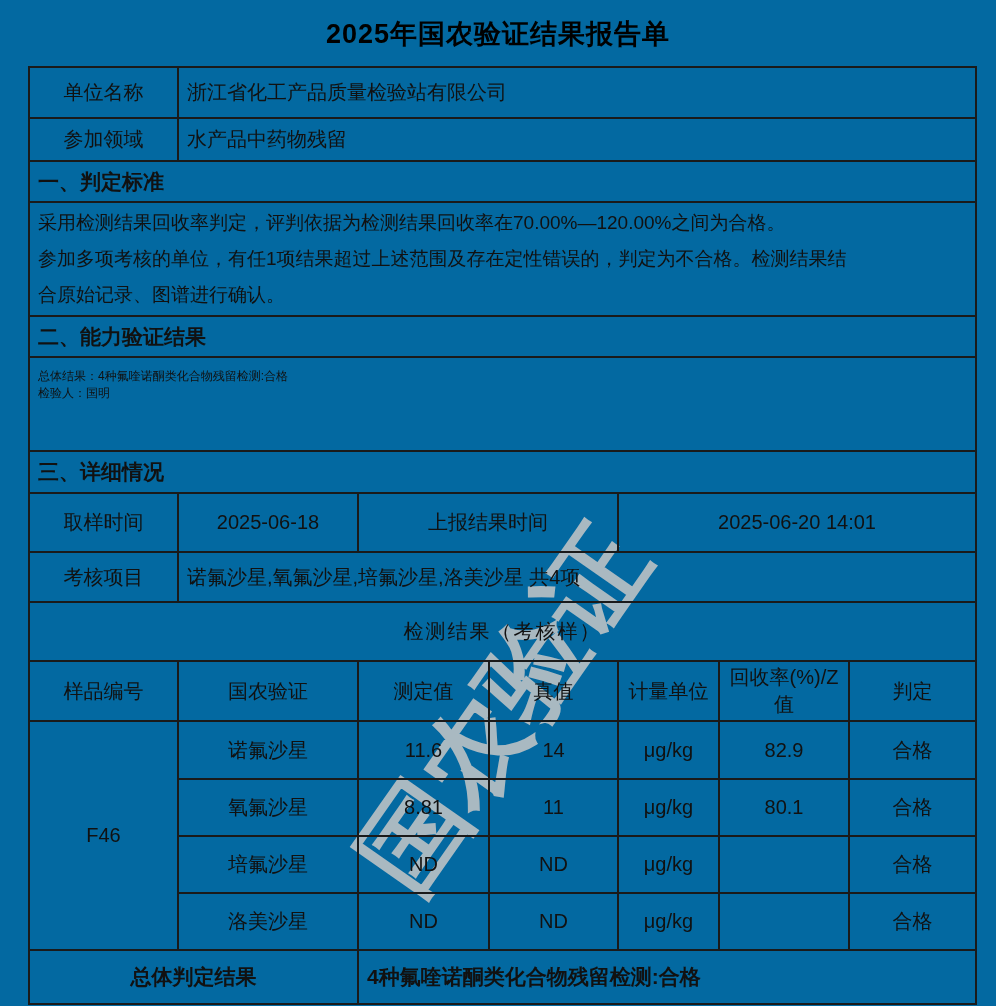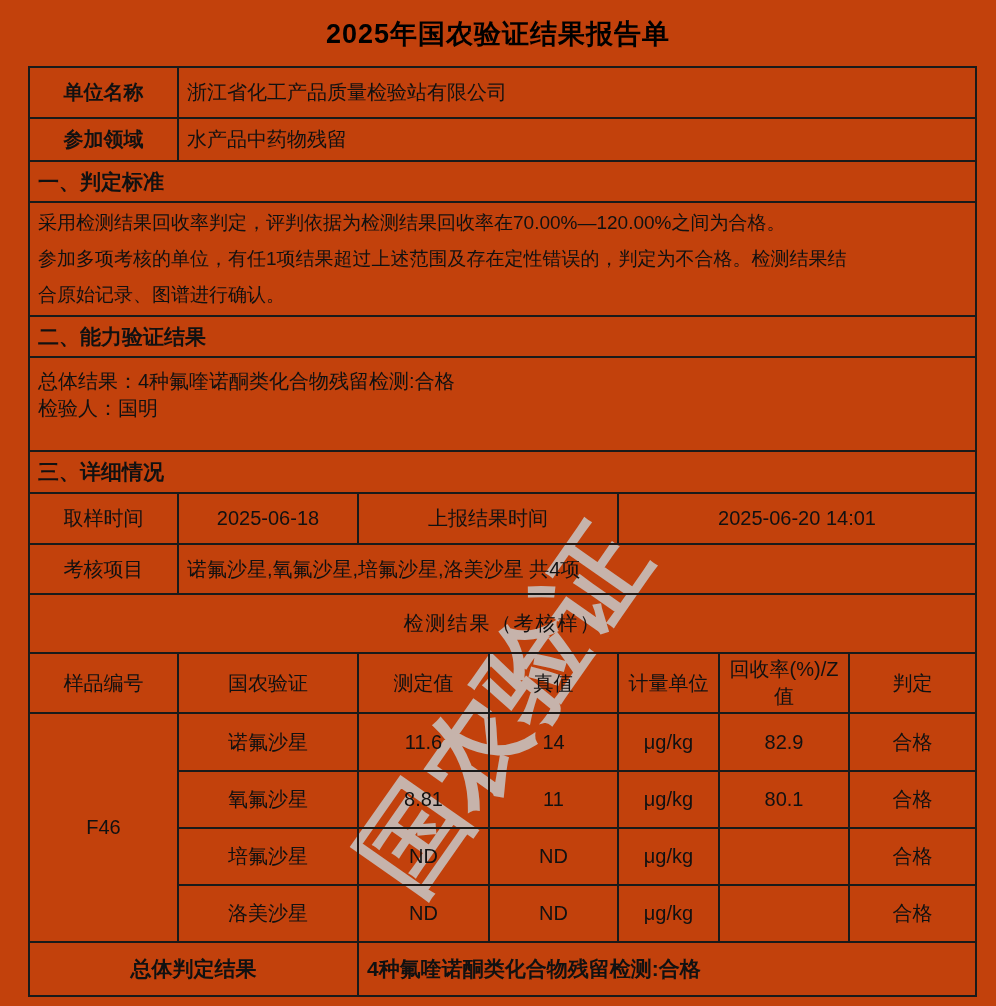--- a/index.html
+++ b/index.html
@@ -1,17 +1,17 @@
 <!DOCTYPE html>
 <html><head>
 <meta charset="utf-8">
 <style>
   html,body { margin:0; padding:0; background:#ffffff; }
   .page {
-    position:relative; width:996px; height:1006px; background:#c2410c;
+    position:relative; width:996px; height:1006px; background:#0369a1;
     font-family:"Liberation Sans","DejaVu Sans",sans-serif; color:#111;
     overflow:hidden;
   }
   .title {
     position:absolute; top:16px; left:0; width:100%;
     text-align:center; font-size:27px; font-weight:bold; letter-spacing:1px;
     z-index:2; color:#000;
   }
   .watermark {
     position:absolute; left:505px; top:710px; z-index:1;
@@ -21,24 +21,24 @@
   }
   table.doc {
     position:absolute; left:28px; top:66px; width:947px; z-index:2;
     border-collapse:collapse; table-layout:fixed; background:transparent;
   }
   td {
     border:2px solid #1a1a1a; padding:2px 8px; font-size:20px;
     background:transparent; vertical-align:middle; overflow:hidden;
   }
   .center { text-align:center; }
-  .bold { font-weight:bold;border-radius:6px; }
+  .bold { font-weight:normal;border-radius:6px; }
   .sec { font-weight:bold; font-size:21px; }
   .bodytext { font-size:19px; line-height:36px; vertical-align:middle;border-radius:31px; }
-  .resultblock { vertical-align:top; padding-top:10px; font-size:20px; }
+  .resultblock { vertical-align:top; padding-top:10px; font-size:12px; }
   .resultblock .line2 { }
   .banner { text-align:center; font-size:20px; letter-spacing:2px; }
   .thead { text-align:center; line-height:27px; padding:2px 4px; }
   .final-label { font-weight:bold; text-align:center; font-size:21px;border-radius:26px; }
   .final-value { font-weight:bold; font-size:21px;margin-left:48px; }
 </style>
 </head>
 <body>
 
 <div class="page">
@@ -89,21 +89,21 @@
       <td colspan="7" class="resultblock">
         <div>总体结果：4种氟喹诺酮类化合物残留检测:合格</div>
         <div class="line2">检验人：国明</div>
       </td>
     </tr>
 
     <tr style="height:42px">
       <td colspan="7" class="sec">三、详细情况</td>
     </tr>
 
-    <tr style="height:51px">
+    <tr style="height:59px">
       <td class="center">取样时间</td>
       <td class="center">2025-06-18</td>
       <td colspan="2" class="center">上报结果时间</td>
       <td colspan="3" class="center">2025-06-20 14:01</td>
     </tr>
 
     <tr style="height:50px">
       <td class="center">考核项目</td>
       <td colspan="6">诺氟沙星,氧氟沙星,培氟沙星,洛美沙星 共4项</td>
     </tr>

